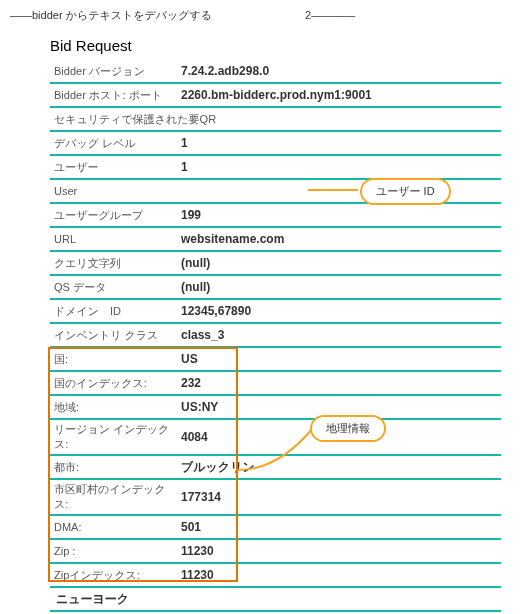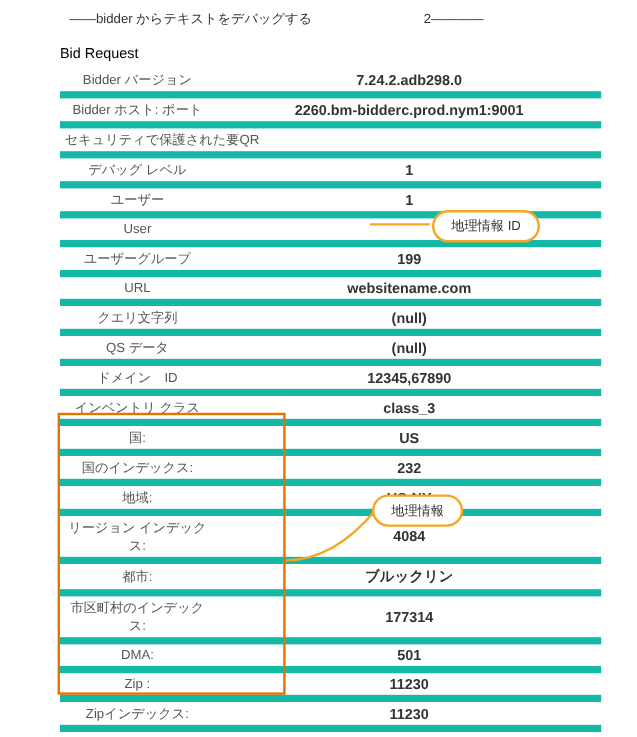--- a/index.html
+++ b/index.html
@@ -11,45 +11,43 @@
       font-family: Arial, "Hiragino Sans", "Meiryo", sans-serif;
       font-size: 12px;
       color: #333;
       background: #fff;
       width: 531px;
     }
     .header {
       padding: 8px 10px 4px 10px;
       font-size: 11px;
       color: #333;
-      margin-left: 48px;
     }
     .header .num {
       display: inline-block;
       margin-left: 90px;
     }
     .content {
       padding: 10px 30px 10px 50px;
     }
     .section-title {
-      font-size: 12px;
+      font-size: 15px;
       font-weight: normal;
       margin-bottom: 6px;
       color: #000;
     }
     .grid {
       position: relative;
     }
     .row {
       display: flex;
-      border-bottom: 6px solid #14b8a6;
+      border-bottom: 2px solid #14b8a6;
       min-height: 24px;
       align-items: center;
       padding: 2px 0;
-      text-align: center;
     }
     .row .label {
       width: 125px;
       flex-shrink: 0;
       padding-left: 4px;
       color: #555;
       font-size: 11px;
     }
     .row .value {
       flex: 1;
@@ -197,21 +195,21 @@
     <div class="row">
       <div class="value">ニューヨーク</div>
     </div>
 
     <div class="geo-box"></div>
 
     <svg class="connector" style="top:120px; left:258px; width:60px; height:20px;">
       <line x1="0" y1="10" x2="50" y2="10"></line>
     </svg>
     <div class="callout user">
-      <span>地理情報 ID</span>
+      <span>ユーザー ID</span>
     </div>
 
     <svg class="connector" style="top:360px; left:188px; width:80px; height:60px;">
       <path d="M 0 50 Q 40 50 75 8"></path>
     </svg>
     <div class="callout geo">
       <span>地理情報</span>
     </div>
 
   </div>

